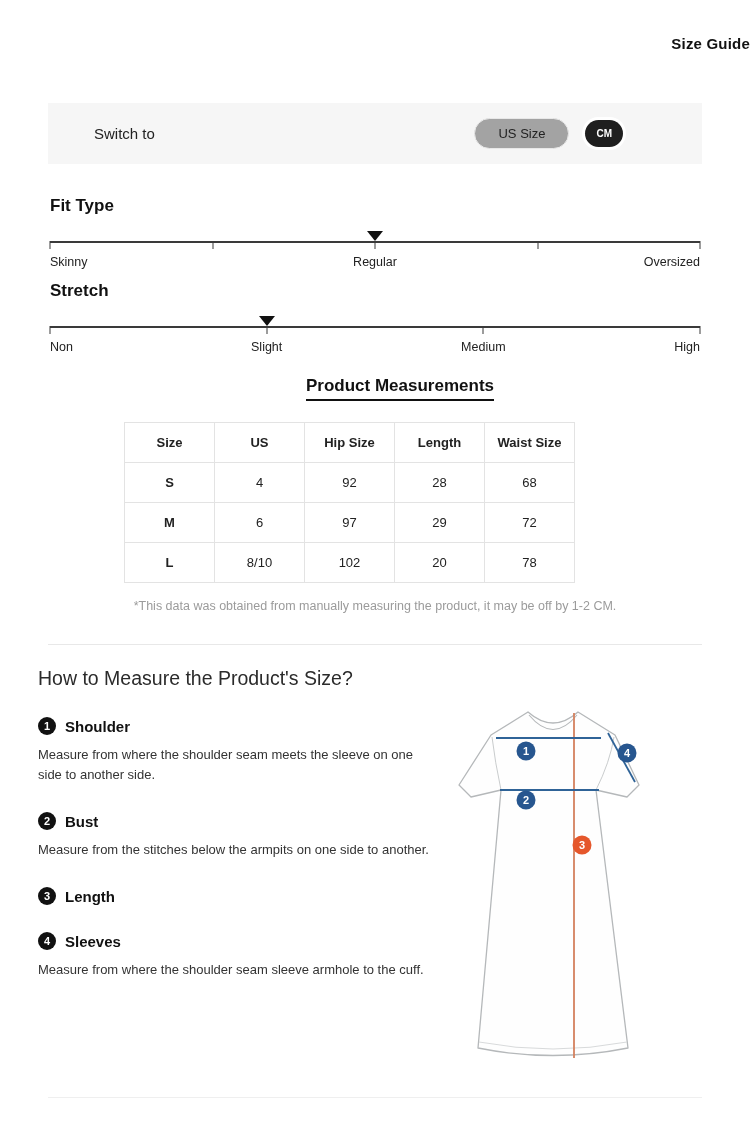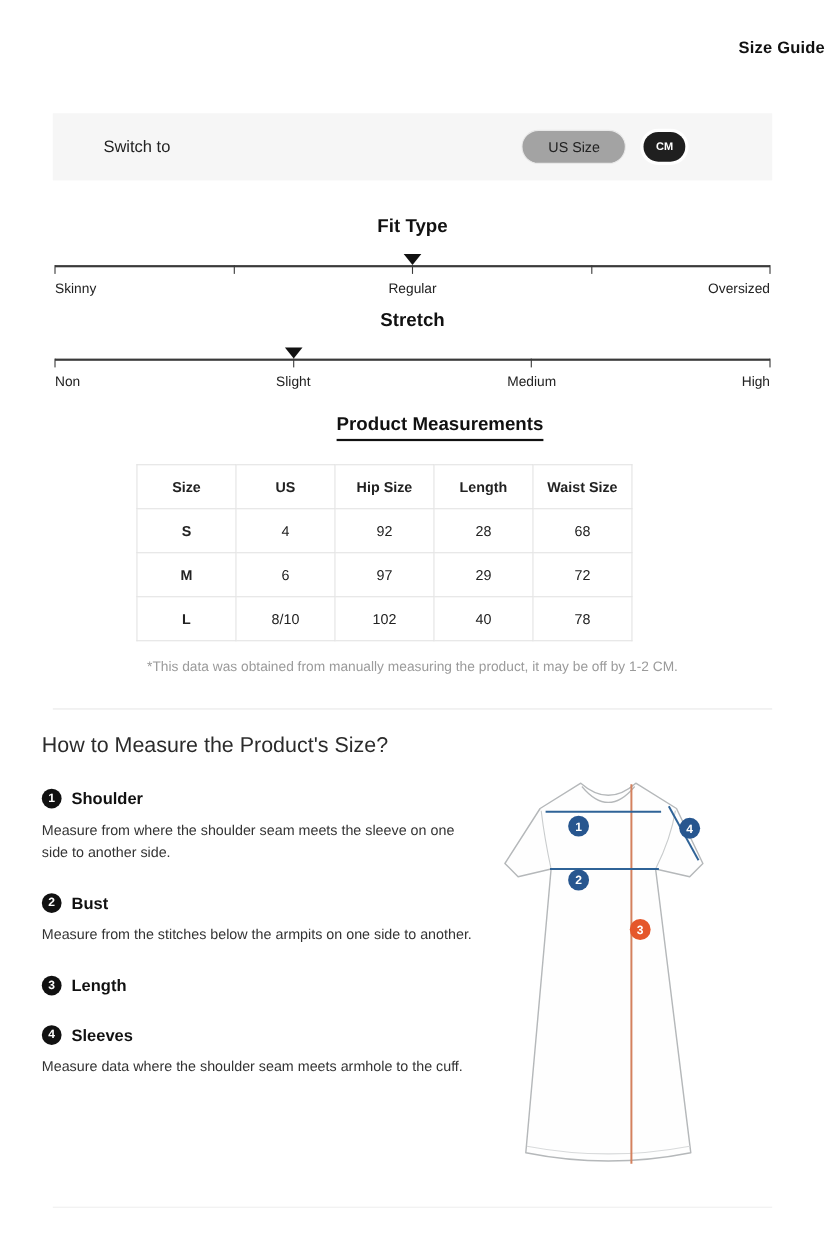--- a/index.html
+++ b/index.html
@@ -25,21 +25,21 @@
     padding:7px 23px; font-size:13px; color:#222; cursor:pointer;
     font-family:inherit;
   }
   .pill-cm {
     margin-left:16px; background:#1f1f1f; color:#fff; border:none;
     border-radius:15px; padding:8px 11px; font-size:10px; font-weight:700;
     box-shadow:0 0 0 3px #fff; cursor:pointer; font-family:inherit;
   }
   
   .scale-section { margin:0 50px; }
-  .scale-title { font-size:17px; font-weight:700; color:#111;text-align:center; }
+  .scale-title { font-size:17px; font-weight:700; color:#111; }
   .fit-title { margin-top:32px; }
   .stretch-title { margin-top:11px; }
   .scale-track { position:relative; margin-top:25px; height:2px; background:#3a3a3a; }
   .scale-tick {
     position:absolute; top:0; width:1px; height:8px; background:#3a3a3a;
     transform:translateX(-.5px);
   }
   .scale-marker {
     position:absolute; top:-10px; transform:translateX(-50%);
     width:0; height:0;
@@ -156,21 +156,21 @@
       <td class="size-col">M</td>
       <td>6</td>
       <td>97</td>
       <td>29</td>
       <td>72</td>
     </tr>
     <tr>
       <td class="size-col">L</td>
       <td>8/10</td>
       <td>102</td>
-      <td>40</td>
+      <td>20</td>
       <td>78</td>
     </tr>
   </tbody>
 </table>
 
 <div class="pm-note">*This data was obtained from manually measuring the product, it may be off by 1-2 CM.</div>
 
 <div class="divider"></div>
 
 <div class="howto">
@@ -197,21 +197,21 @@
       <span class="mi-num">3</span>
       <span class="mi-label">Length</span>
     </div>
   </div>
 
   <div class="mi">
     <div class="mi-head">
       <span class="mi-num">4</span>
       <span class="mi-label">Sleeves</span>
     </div>
-    <div class="mi-desc">Measure data where the shoulder seam meets armhole to the cuff.</div>
+    <div class="mi-desc">Measure from where the shoulder seam sleeve armhole to the cuff.</div>
   </div>
 
   <svg class="diagram" width="210" height="380" viewBox="0 0 210 380">
 
     <path d="M 85,20
          L 48,43
          L 16,93
          L 28,105
          L 58,98
          L 35,356

